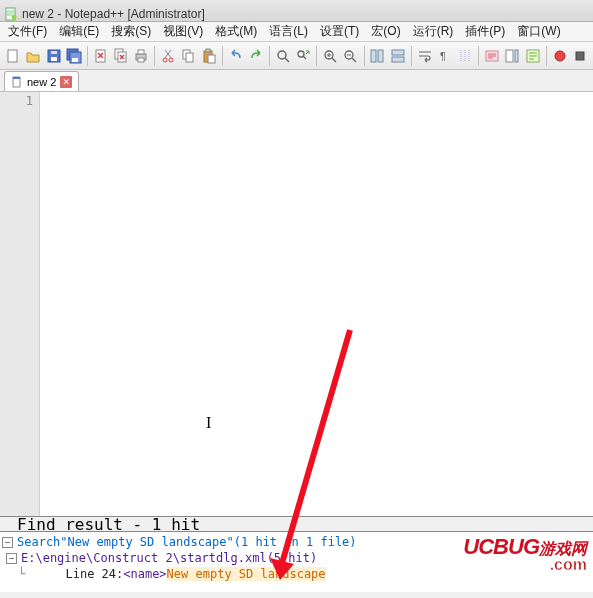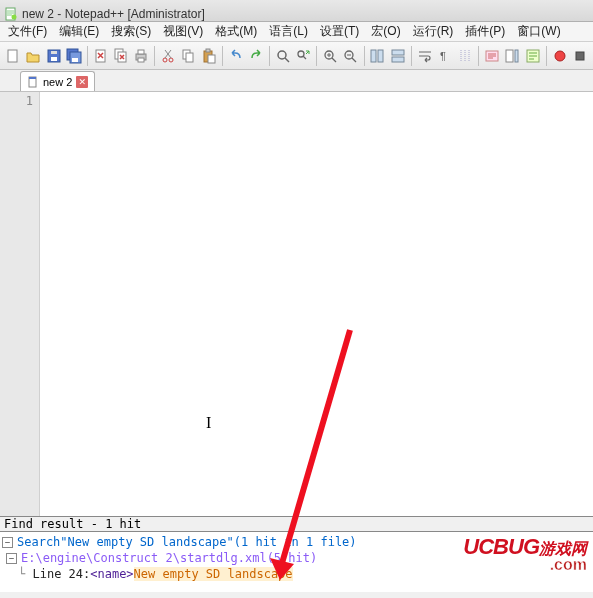--- a/index.html
+++ b/index.html
@@ -9,39 +9,39 @@
 .titlebar-icon { width: 14px; height: 14px; display: inline-flex; align-items: center; justify-content: center; }
 .titlebar-text { color: #333; font-size: 12px; }
 
 .menubar { height: 20px; background: #f5f5f5; border-bottom: 1px solid #d0d0d0; display: flex; align-items: center; padding: 0 2px; }
 .menu-item { padding: 12px 6px; font-size: 12px; color: #222; cursor: default; }
 
 .toolbar { height: 28px; background: linear-gradient(#f8f8f8, #e8e8e8); border-bottom: 1px solid #c0c0c0; display: flex; align-items: center; padding: 0 4px; gap: 2px; }
 .tb-btn { width: 22px; height: 22px; border: 1px solid transparent; display: inline-flex; align-items: center; justify-content: center; cursor: pointer; }
 .tb-sep { width: 1px; height: 20px; background: #c0c0c0; margin: 0 2px; }
 
-.tabbar { height: 22px; background: #f0f0f0; border-bottom: 1px solid #c0c0c0; display: flex; align-items: flex-end; padding: 0 20px; }
+.tabbar { height: 22px; background: #f0f0f0; border-bottom: 1px solid #c0c0c0; display: flex; align-items: flex-end; padding: 0 4px; }
 .tab { height: 20px; border: 1px solid #b0b0b0; border-bottom: none; background: #fff; padding: 0 6px; display: flex; align-items: center; gap: 4px; font-size: 11px; border-radius: 3px 3px 0 0; }
 .tab-icon { width: 12px; height: 12px; display: inline-flex; }
 .tab-close { width: 12px; height: 12px; background: #d66; color: #fff; font-size: 9px; display: inline-flex; align-items: center; justify-content: center; border-radius: 1px; cursor: pointer; }
 
 .editor { display: flex; height: 424px; background: #fff; position: relative; }
 .gutter { width: 40px; background: #e8e8e8; border-right: 1px solid #d0d0d0; padding-top: 2px; text-align: right; padding-right: 6px; color: #888; font-family: Consolas, monospace; font-size: 12px; }
 .text-area { flex: 1; background: #fff; padding: 2px 4px; font-family: Consolas, monospace; font-size: 12px; position: relative; }
 .cursor { position: absolute; left: 166px; top: 322px; font-family: serif; font-size: 16px; color: #000; }
 
-.find-header { height: 16px; background: #f0f0f0; border-top: 1px solid #888; border-bottom: 1px solid #888; font-family: Consolas, monospace; font-size: 12px; padding: 0 4px; display: flex; align-items: center; }
+.find-header { height: 16px; background: #f0f0f0; border-top: 1px solid #888; border-bottom: 1px solid #888; font-family: Consolas, monospace; font-size: 16px; padding: 0 17px; display: flex; align-items: center; }
 
 .find-results { height: 60px; background: #fff; font-family: Consolas, monospace; font-size: 12px; padding: 2px 0; position: relative; overflow: hidden; }
 .tree-line { display: flex; align-items: center; height: 16px; white-space: nowrap; }
 .tree-box { width: 11px; height: 11px; border: 1px solid #888; display: inline-flex; align-items: center; justify-content: center; font-size: 9px; margin: 0 4px 0 2px; cursor: pointer; background: #fff; color: #444; line-height: 1; }
 .tree-conn { color: #888; display: inline-block; }
 .search-text { color: #0066cc; }
-.path-text { color: #8b5cf6; }
-.line-label { color: #222; }
+.path-text { color: #4c1d95; }
+.line-label { color: #222; margin-left: 33px; }
 .hit-text { color: #cc6600; background: #fff0d0; }
 .rest-text { color: #4c1d95; }
 
 .watermark { position: absolute; right: 6px; bottom: 24px; font-size: 22px; font-weight: bold; font-style: italic; color: #d01020; pointer-events: none; text-shadow: 1px 1px 0 #fff, -1px -1px 0 #fff, 1px -1px 0 #fff, -1px 1px 0 #fff; z-index: 10; }
 .watermark .wm1 { letter-spacing: -1px; margin-top: 46px; }
 .watermark .wm2 { font-family: "SimHei", sans-serif; font-size: 16px; }
 .watermark .wm3 { display: block; text-align: right; font-size: 16px; color: #b91c1c; font-style: normal; margin-top: -4px; -webkit-text-stroke: 0.5px #fff; }
 
 .arrow { position: absolute; left: 160px; top: 320px; width: 200px; height: 260px; pointer-events: none; z-index: 5; }
 

